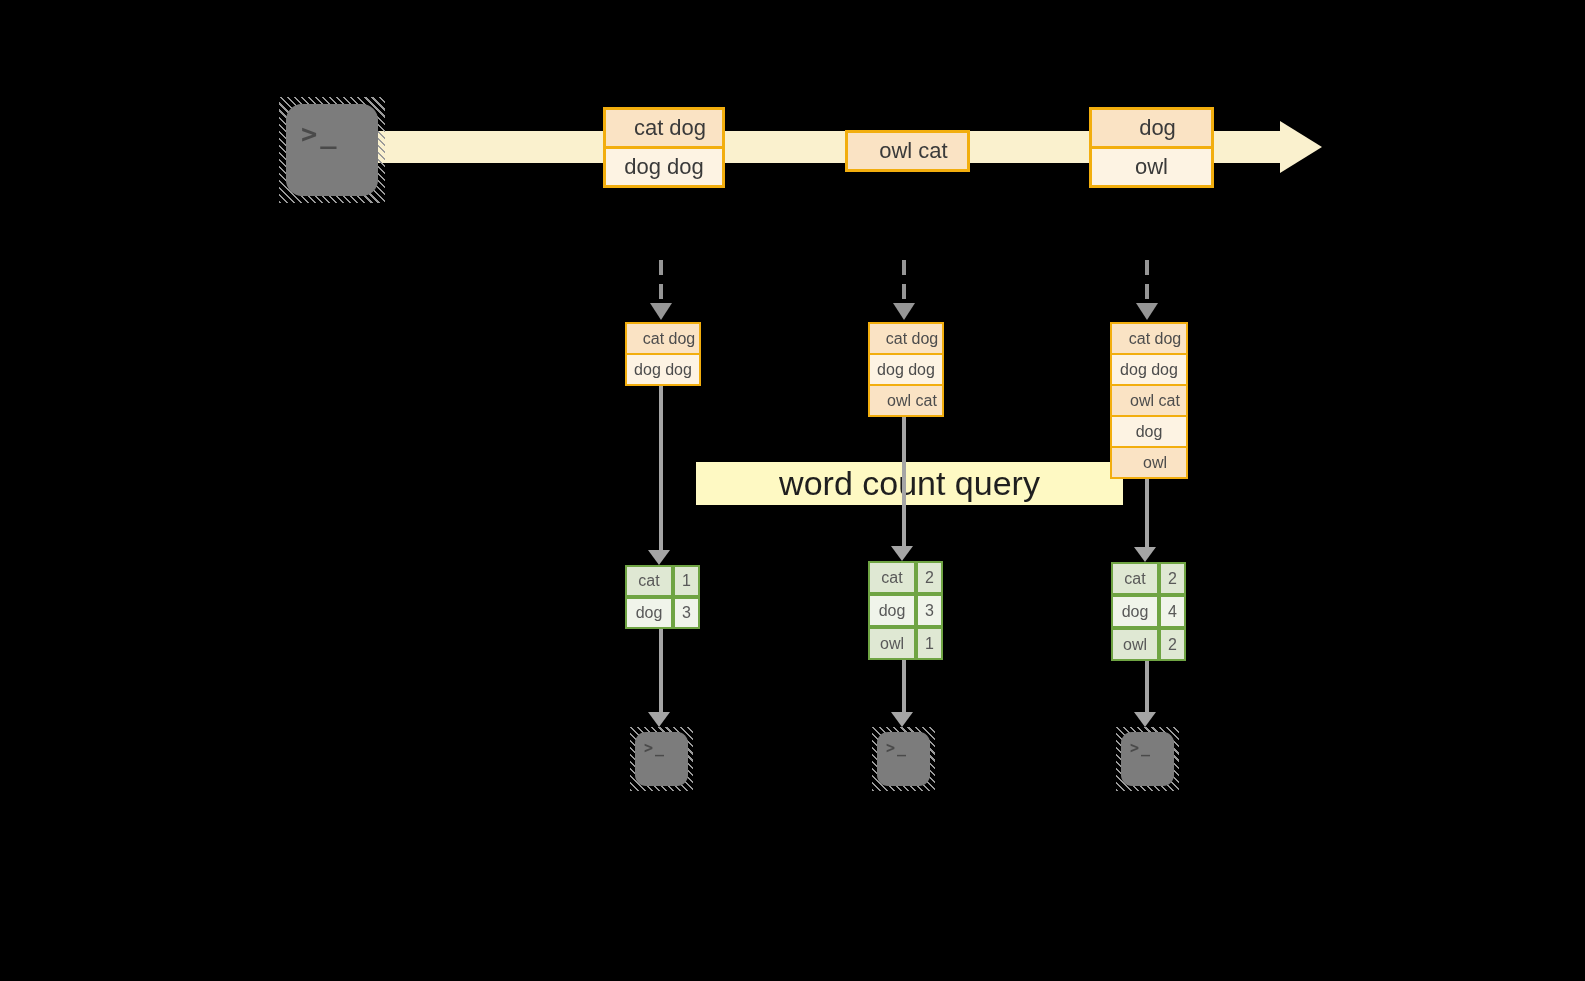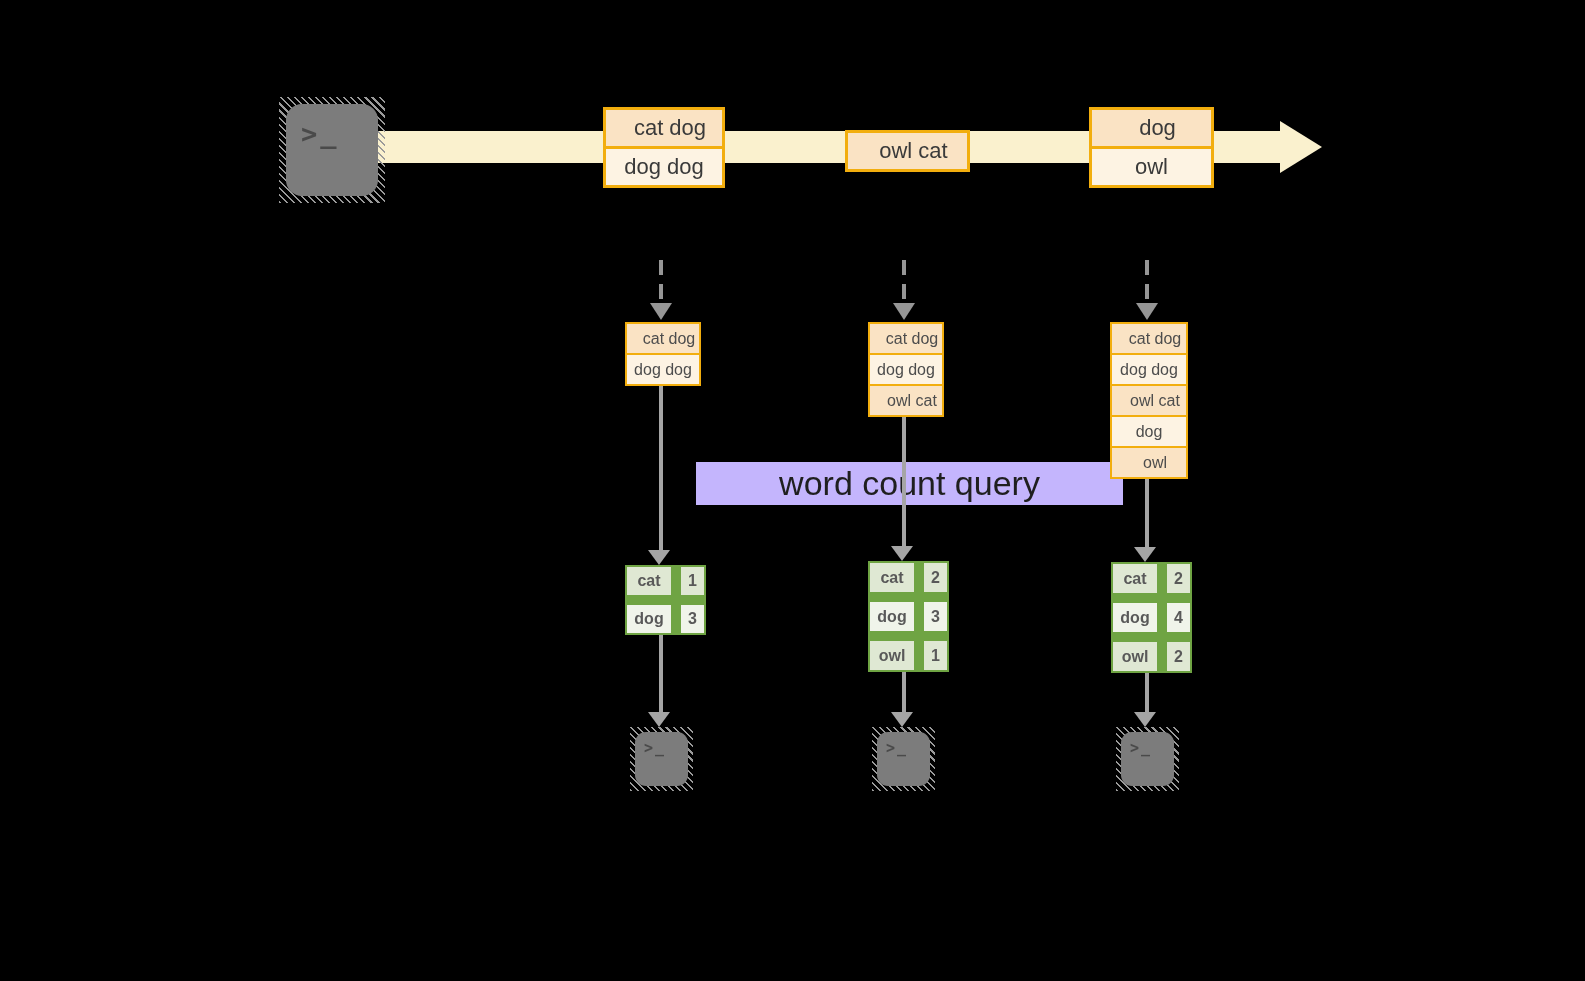--- a/index.html
+++ b/index.html
@@ -31,34 +31,34 @@
   
   .gold-box{display:grid;background:var(--gold);border:3px solid var(--gold);grid-auto-rows:36px;row-gap:3px;z-index:3;}
   .gold-stack{display:grid;background:var(--gold);border:2px solid var(--gold);grid-auto-rows:29px;row-gap:2px;z-index:3;}
   .gold-box .cell, .gold-stack .cell{display:flex;align-items:center;justify-content:center;}
   .gold-box .cell{font-size:22px;color:var(--ink);}
   .gold-stack .cell{font-size:16px;color:var(--ink-soft);}
   .r-peach{background:var(--peach);padding-left:12px;} .r-cream{background:var(--cream);}
 
   
   .count-table{display:grid;grid-template-columns:44px 23px;background:var(--green);
-               border:2px solid var(--green);grid-auto-rows:29px;gap:10px;z-index:3;font-weight:bold;}
+               border:2px solid var(--green);grid-auto-rows:29px;gap:4px;z-index:3;}
   .count-table.two-row{grid-auto-rows:28px;}
   .count-table .cell{display:flex;align-items:center;justify-content:center;font-size:16px;color:var(--ink-table);}
   .g-dark{background:var(--sage);} .g-light{background:var(--sage-light);}
 
   
   .vline{width:4px;background:var(--line);z-index:2;}
   .vdash{width:4px;background-image:repeating-linear-gradient(to bottom, var(--line-dash) 0px, var(--line-dash) 15px, transparent 15px, transparent 24px);z-index:2;}
   .ahead{width:0;height:0;border-left:11px solid transparent;border-right:11px solid transparent;
          border-top:15px solid var(--line);z-index:2;}
   .ahead.dashcolor{border-top-color:var(--line-dash);border-top-width:17px;}
 
   
-  .query-band{background:#c4b5fd;z-index:1;display:flex;align-items:center;justify-content:center;
+  .query-band{background:#fef9c3;z-index:1;display:flex;align-items:center;justify-content:center;
               font-size:34px;color:var(--ink-query);}
 </style>
 </head>
 <body>
 
 <div class="canvas">
 
   <div class="abs stream-band" style="left:372px;top:131px;width:908px;height:32px;"></div>
   <div class="abs stream-head" style="left:1280px;top:121px;"></div>
 

